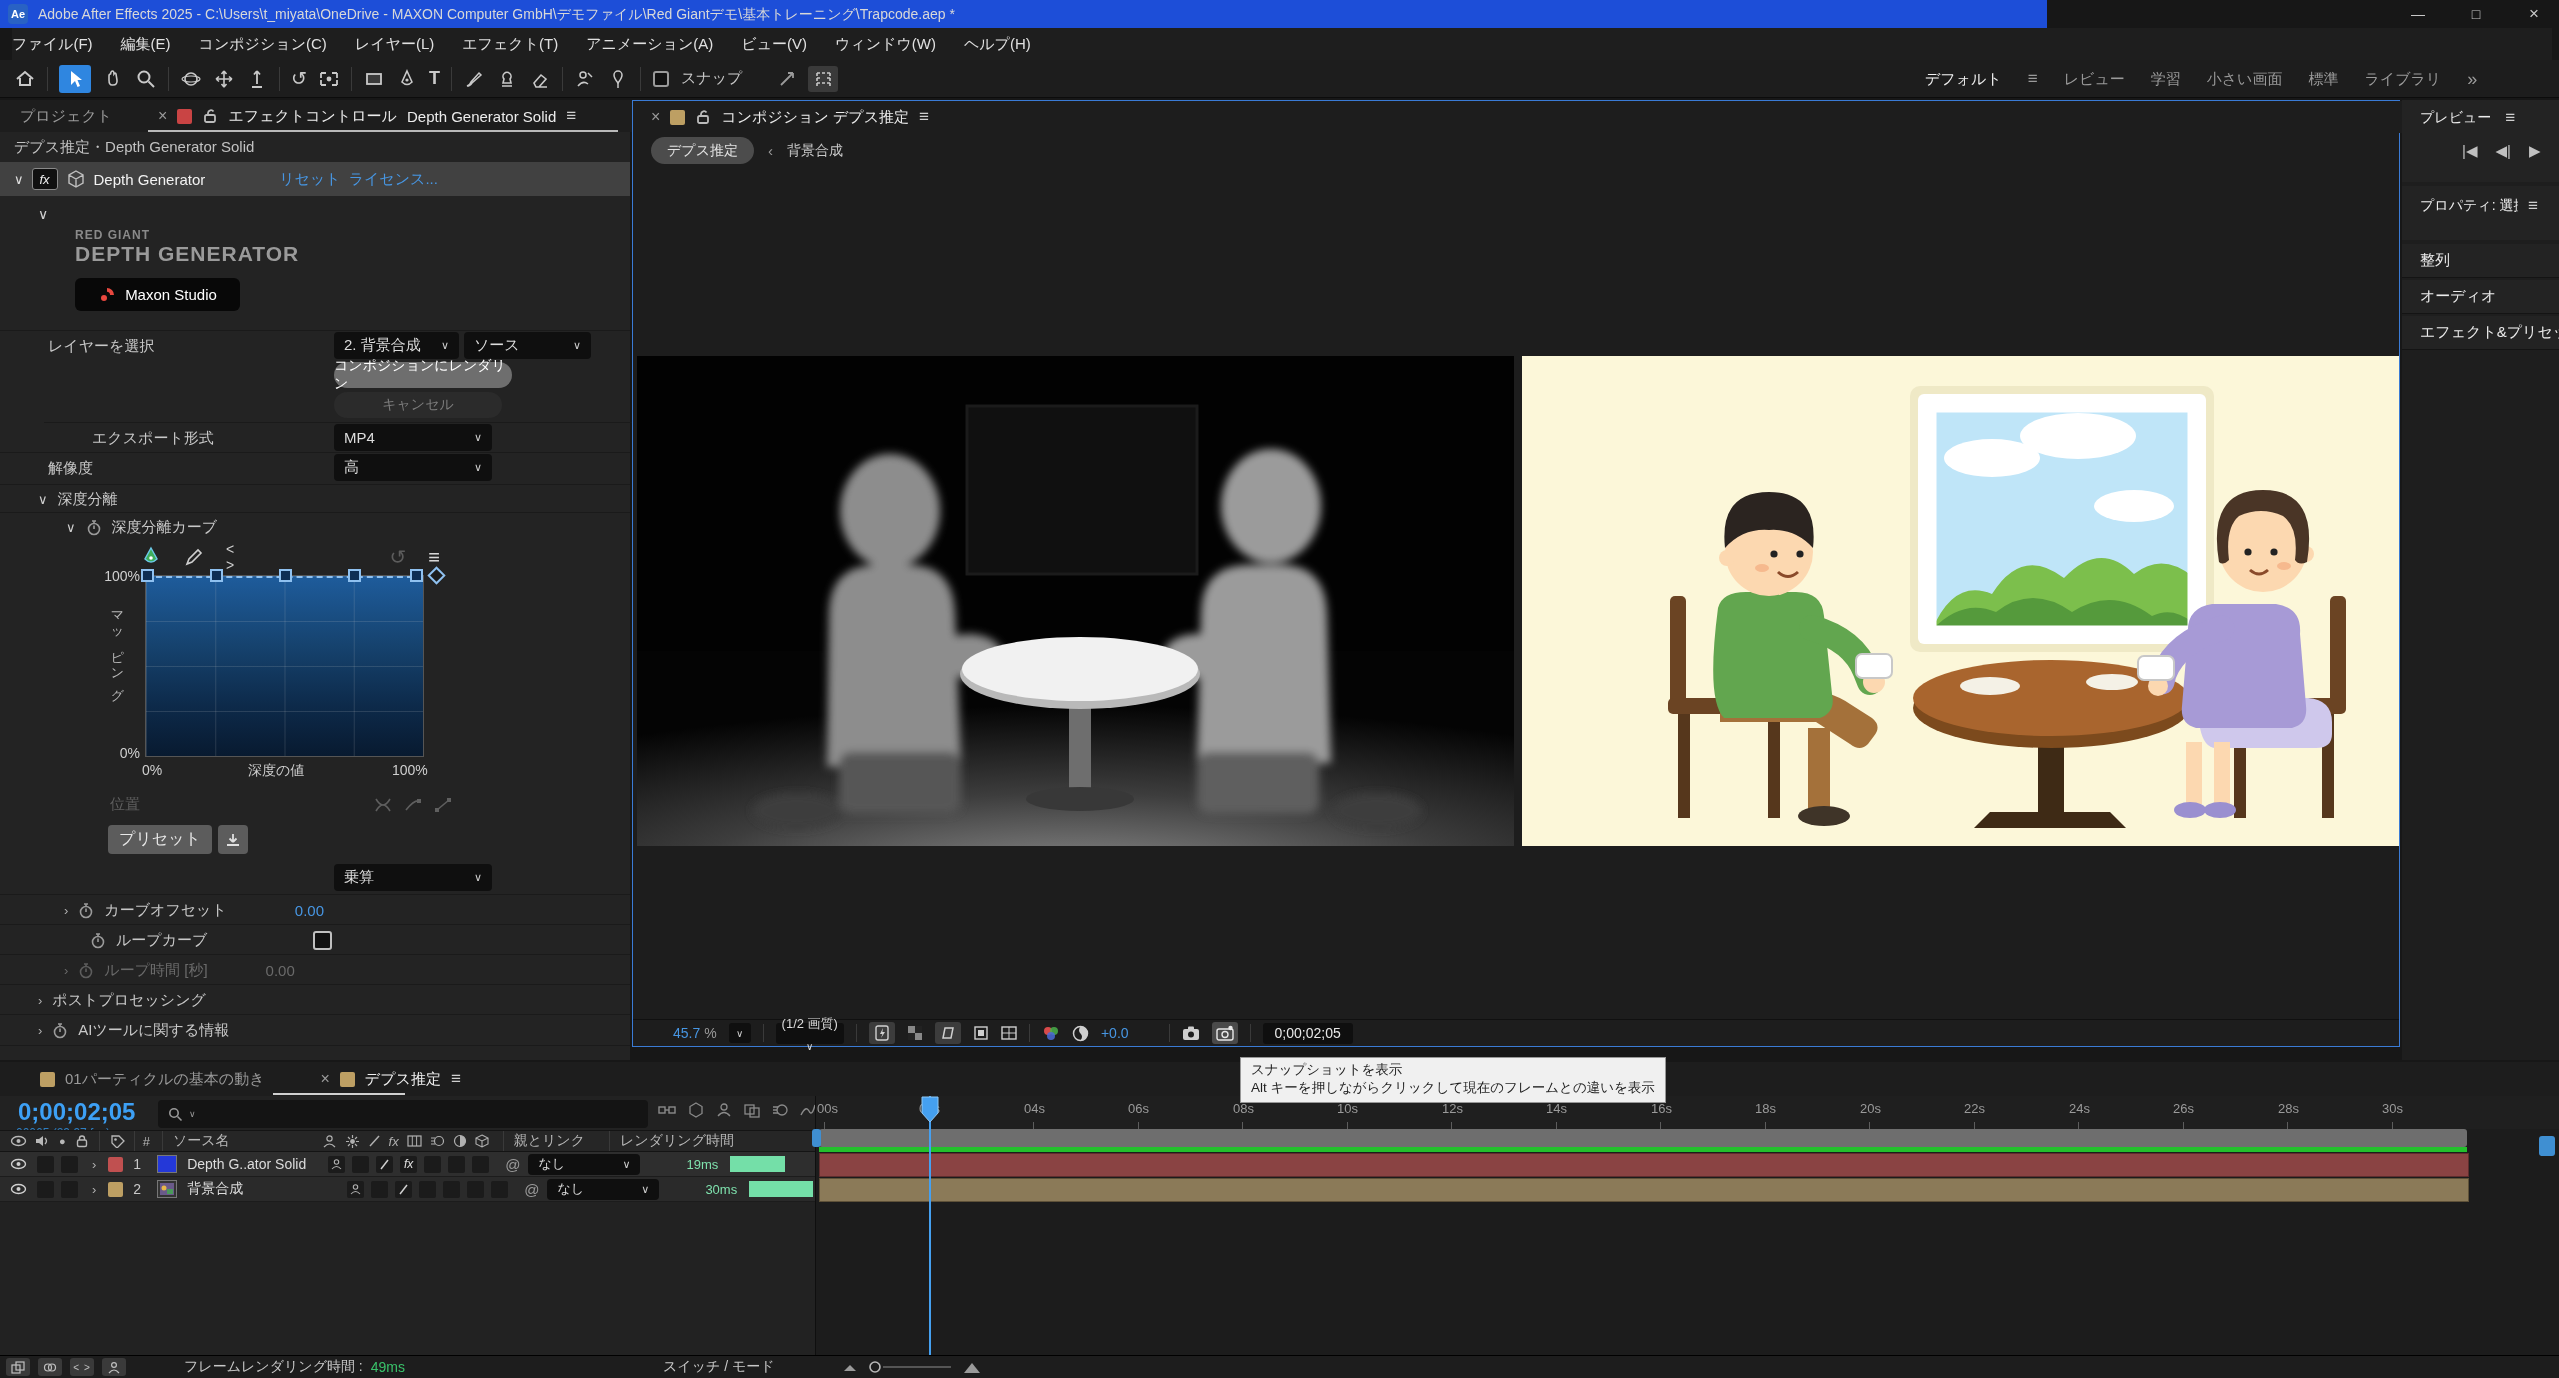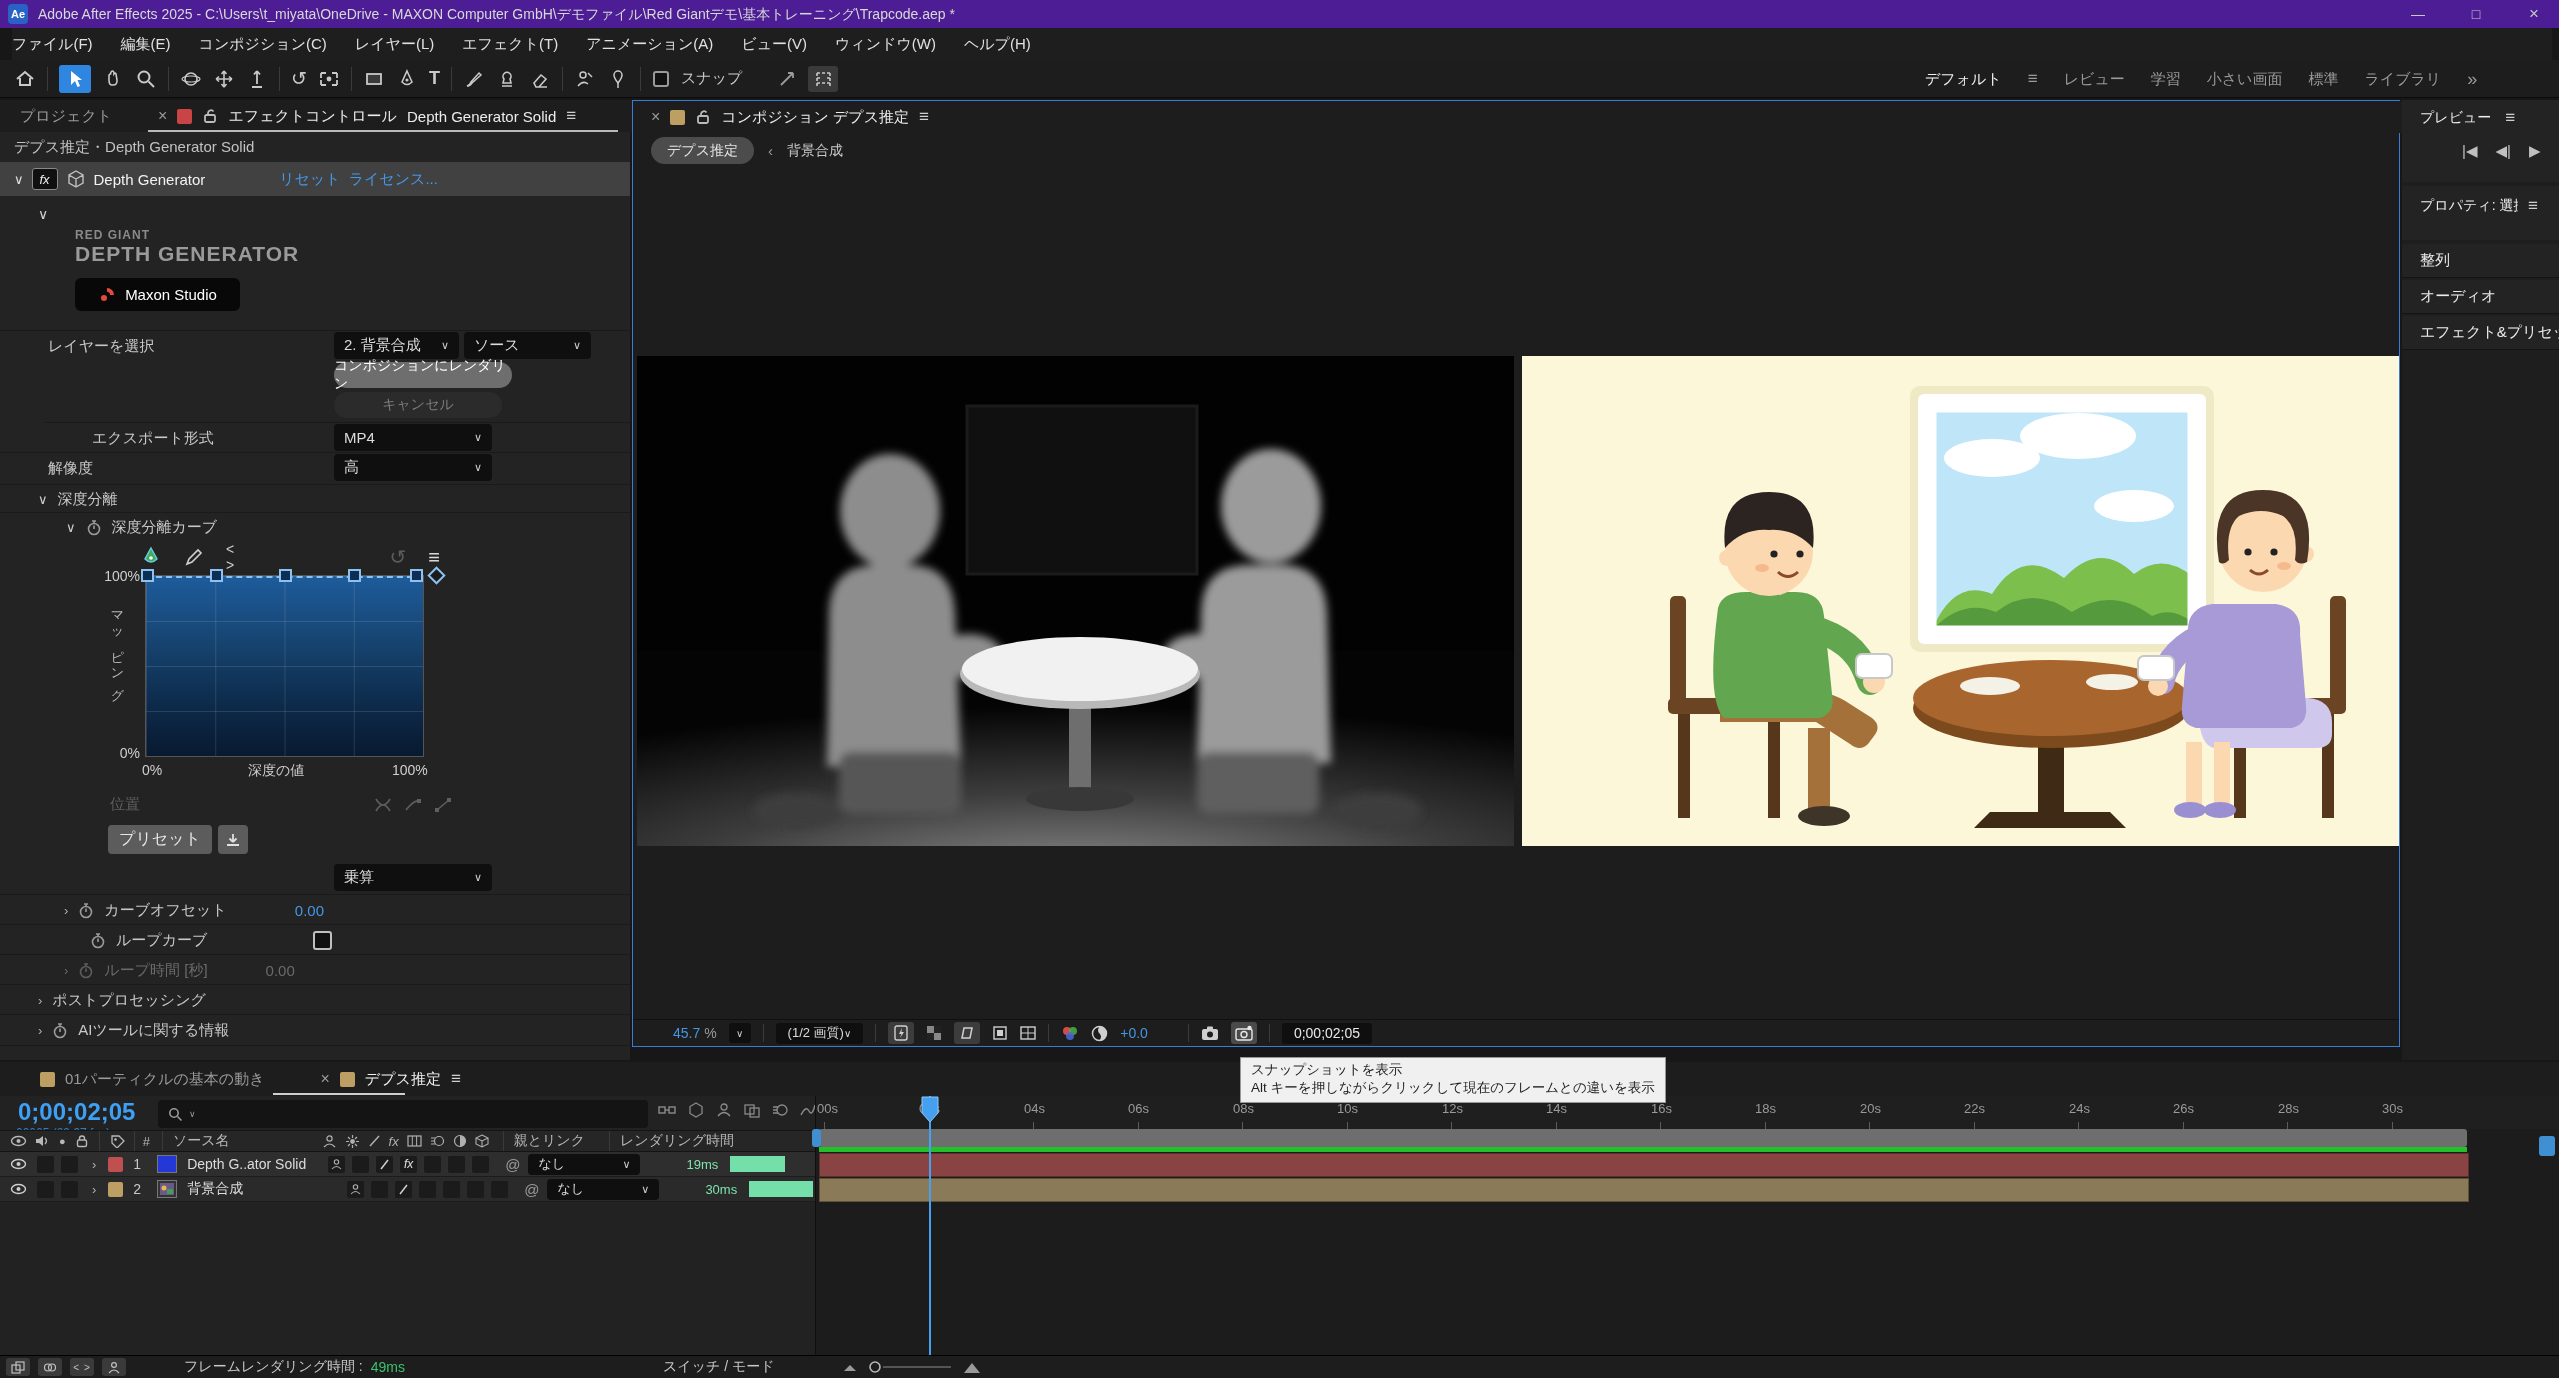--- a/index.html
+++ b/index.html
@@ -23,21 +23,21 @@
   .sep{width:1px;height:24px;background:#3a3a3a;}
   .chip{width:15px;height:15px;border-radius:2px;}
   .cell{width:17px;height:17px;background:#1b1b1b;border-radius:2px;}
   svg{display:block;}
 </style>
 </head>
 <body>
 
 <div id="app">
 
-  <div class="r tabstrip" style="left:0;top:0;width:2559px;height:28px;background:#4c1d95;">
+  <div class="r tabstrip" style="left:0;top:0;width:2047px;height:28px;background:#1d4ed8;">
     <div class="r ic" style="left:8px;top:4px;width:20px;height:20px;background:#2962c4;border-radius:4px;color:#fff;font-size:11px;font-weight:bold;">
         <span>Ae</span>
       </div>
     <div class="r" style="left:38px;top:6px;font-size:14px;color:#d8d8d8;white-space:nowrap;">Adobe After Effects 2025 - C:\Users\t_miyata\OneDrive - MAXON Computer GmbH\デモファイル\Red Giantデモ\基本トレーニング\Trapcode.aep *</div>
     <div class="r winbtn" style="left:2395px;top:0;">—</div>
     <div class="r winbtn" style="left:2453px;top:0;">□</div>
     <div class="r winbtn" style="left:2511px;top:0;font-size:17px;">×</div>
   </div>
 
   <div class="r fx" style="left:12px;top:28px;width:2540px;height:32px;background:#1e1e1e;gap:28px;font-size:15px;color:#e0e0e0;">
@@ -510,21 +510,21 @@
           <path d="M728 214 q9 8 18 0" stroke="#8a4a2a" stroke-width="3" fill="none"></path>
           <ellipse cx="762" cy="210" rx="7" ry="4" fill="#f6b98e"></ellipse>
         </g>
       </svg>
     </div>
 
     <div class="r fx" style="left:0;top:918px;width:1766px;height:27px;background:#1d1d1d;border-top:1px solid #101010;gap:12px;padding-left:40px;box-sizing:border-box;">
       <span style="font-size:14px;"><span class="blue">45.7</span> <span class="dim">%</span></span>
       <span class="ic" style="width:22px;height:20px;background:#0f0f0f;border-radius:3px;font-size:10px;color:#cfcfcf;">∨</span>
       <span class="sep" style="height:18px;"></span>
-      <span class="ic" style="height:21px;padding:0 12px;background:#0f0f0f;border-radius:3px;font-size:13px;color:#dadada;gap:0;">
+      <span class="ic" style="height:21px;padding:0 6px;background:#0f0f0f;border-radius:3px;font-size:13px;color:#dadada;gap:8px;flex-direction:column;">
           <span>(1/2 画質)</span>
           <span style="font-size:10px;">∨</span>
         </span>
       <span class="sep" style="height:18px;"></span>
       <span class="ic" style="width:26px;height:22px;background:#3c3c3c;border-radius:3px;">
           <svg width="16" height="16">
             <rect x="2" y="1" width="12" height="14" rx="2" stroke="#cfcfcf" stroke-width="1.4" fill="none"></rect>
             <path d="M9 3 L6 9 h2.4 L7 13 L11 7 h-2.6 z" fill="#cfcfcf"></path>
           </svg>
         </span>

